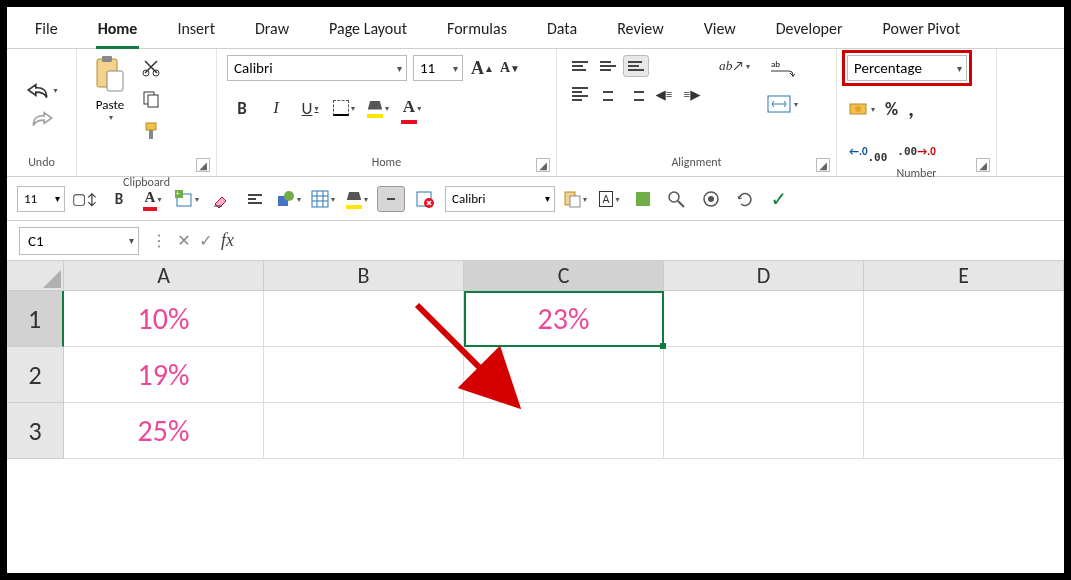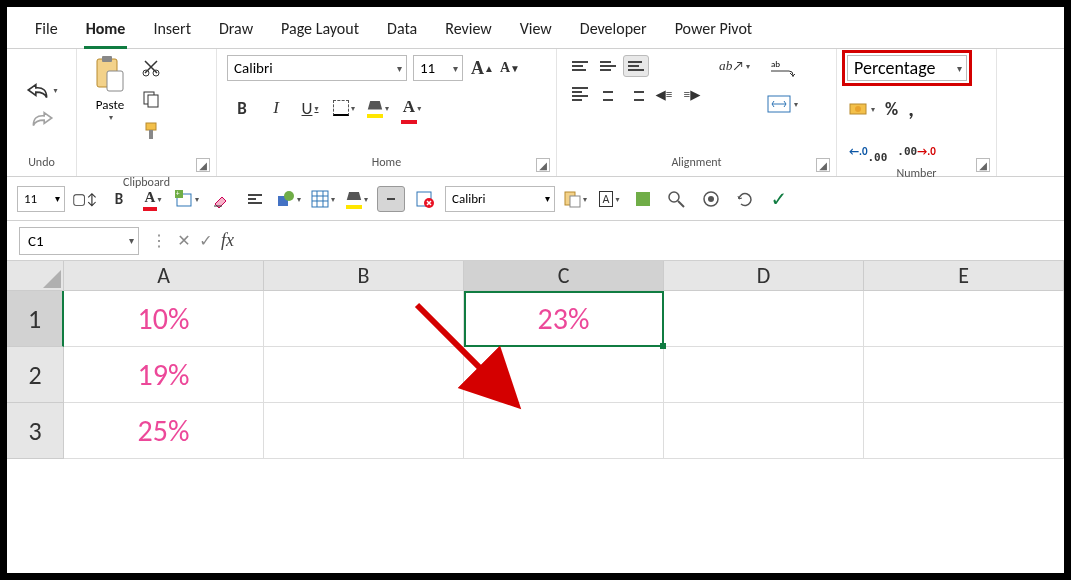--- a/index.html
+++ b/index.html
@@ -1,20 +1,20 @@
 <!DOCTYPE html>
 <html><head>
 <meta charset="utf-8">
 <style>
   * { box-sizing: border-box; margin: 0; padding: 0; font-family: "Segoe UI", Calibri, sans-serif; }
   body { background: #000; padding: 6px; }
   .window { background: #fff; width: 1059px; height: 568px; border: 1px solid #000; overflow: hidden; position: relative; }
 
   
-  .tabs { display: flex; align-items: flex-end; gap: 0; padding: 8px 14px 0 14px; border-bottom: 1px solid #d0d0d0; height: 42px; font-size: 16px; }
+  .tabs { display: flex; align-items: flex-end; gap: 12px; padding: 8px 14px 0 14px; border-bottom: 1px solid #d0d0d0; height: 42px; font-size: 16px; }
   .tabs .tab { padding: 6px 14px 10px 14px; cursor: pointer; color: #222; }
   .tabs .tab.active { font-weight: 600; position: relative; }
   .tabs .tab.active::after { content:""; position:absolute; left:12px; right:12px; bottom:-1px; height:3px; background:#107c41; }
 
   
   .ribbon { display:flex; height: 128px; border-bottom:1px solid #d0d0d0; background:#fff; }
   .group { border-right:1px solid #e4e4e4; padding:6px 10px 4px 10px; display:flex; flex-direction:column; justify-content:space-between; position:relative; }
   .group-label { text-align:center; font-size:12px; color:#555; height:20px; display:flex; align-items:center; justify-content:center; }
   .group-label .launcher { position:absolute; right:6px; bottom:4px; width:14px; height:14px; color:#666; font-size:10px; cursor:pointer; border:1px solid #bbb; display:flex; align-items:center; justify-content:center; }
   .group-body { flex:1; display:flex; align-items:flex-start; gap:6px; }
@@ -56,21 +56,21 @@
   .align-rows { display:flex; flex-direction:column; gap:6px; }
   .align-row { display:flex; gap:2px; }
   .align-row .btn { width:26px; height:22px; }
   .align-line{display:flex;flex-direction:column;gap:2px;width:16px;}
   .align-line span{height:2px;background:#444;}
   .merge-col{display:flex;flex-direction:column;gap:10px;align-items:center;margin-left:6px;}
   .merge-col svg{width:26px;height:22px;}
   .orient-col{display:flex;flex-direction:column;gap:6px;align-items:center;margin-left:6px;}
 
   
-  .num-format { width:120px; height:26px; border:1px solid #bbb; padding:2px 6px 2px 6px; font-size:18px; position:relative; display:flex; align-items:center; cursor:pointer;}
+  .num-format { width:120px; height:26px; border:1px solid #bbb; padding:2px 6px 2px 6px; font-size:15px; position:relative; display:flex; align-items:center; cursor:pointer;}
   .num-highlight{outline:3px solid #d40000;outline-offset:2px;}
   .num-row{display:flex;gap:6px;align-items:center;margin-top:6px;}
   .num-row .btn{font-size:18px;}
   .dec-btn{font-size:11px !important;font-family:monospace;font-weight:600;}
   .dec-left{color:#0a55a5;}
   .dec-right{color:#d40000;}
 
   
   .qat { display:flex; align-items:center; gap:6px; padding:6px 10px; border-bottom:1px solid #d0d0d0; height:44px; }
   .qat .sel{height:26px;border:1px solid #bbb;font-size:13px;padding:2px 18px 2px 6px;position:relative;min-width:48px;display:flex;align-items:center;cursor:pointer;}
@@ -110,20 +110,21 @@
 <body>
 
 <div class="window">
 
   <div class="tabs">
     <div class="tab">File</div>
     <div class="tab active">Home</div>
     <div class="tab">Insert</div>
     <div class="tab">Draw</div>
     <div class="tab">Page Layout</div>
+    <div class="tab">Formulas</div>
     <div class="tab">Data</div>
     <div class="tab">Review</div>
     <div class="tab">View</div>
     <div class="tab">Developer</div>
     <div class="tab">Power Pivot</div>
   </div>
 
   <div class="ribbon">
 
     <div class="group" style="width:70px;">

